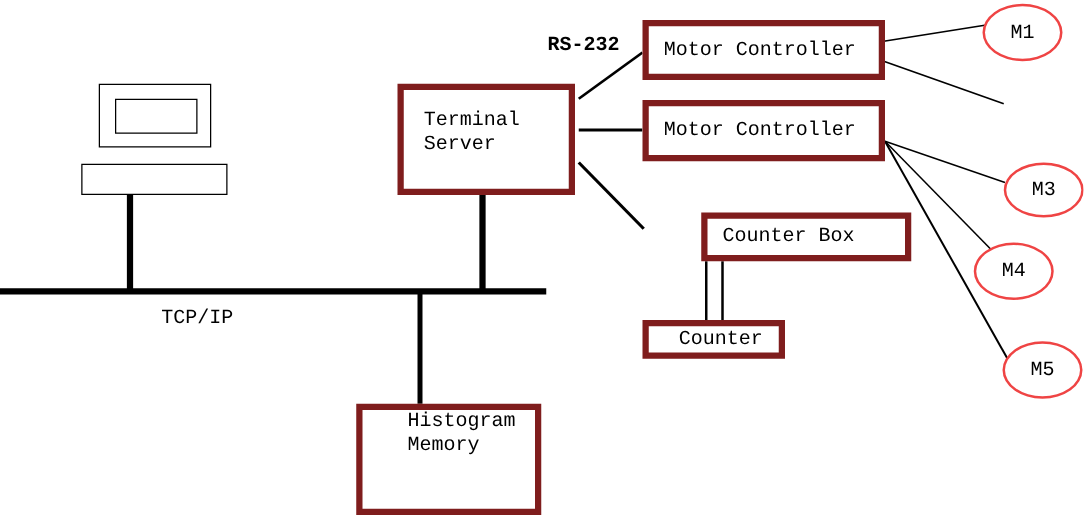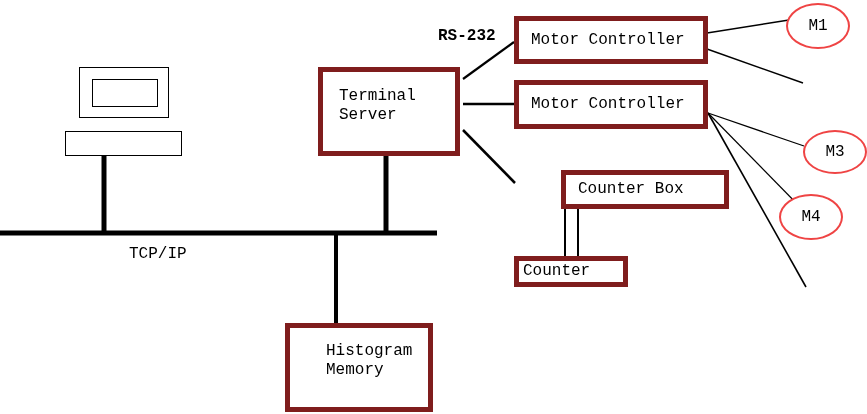--- a/index.html
+++ b/index.html
@@ -109,32 +109,35 @@
   </div>
 
   <div class="box vcenter" style="left:514px; top:80px; width:194px; height:49px; padding-left:12px;">
     <span class="lbl">Motor Controller</span>
   </div>
 
   <div class="box vcenter" style="left:514px; top:170px; width:168px; height:39px; padding-left:12px;margin-left:47px;">
     <span class="lbl">Counter Box</span>
   </div>
 
-  <div class="box vcenter" style="left:514px; top:256px; width:114px; height:31px; padding-left:4px;">
+  <div class="box vcenter" style="left:514px; top:256px; width:114px; height:31px; padding-left:24px;">
     <span class="lbl">Counter</span>
   </div>
 
-  <div class="box" style="left:285px; top:323px; width:148px; height:89px; padding:14px 0 0 36px;">
+  <div class="box" style="left:285px; top:323px; width:148px; height:89px; padding:0 0 0 36px;">
     <span class="lbl">Histogram
 Memory</span>
   </div>
 
   <div class="ellipse" style="left:786px; top:3px; width:64px; height:46px;">
     <span>M1</span>
   </div>
   <div class="ellipse" style="left:803px; top:130px; width:64px; height:44px;">
     <span>M3</span>
   </div>
   <div class="ellipse" style="left:779px; top:194px; width:64px; height:46px;">
     <span>M4</span>
   </div>
+  <div class="ellipse" style="left:802px; top:273px; width:64px; height:46px;">
+    <span>M5</span>
+  </div>
 
 </div>
 
 </body></html>

